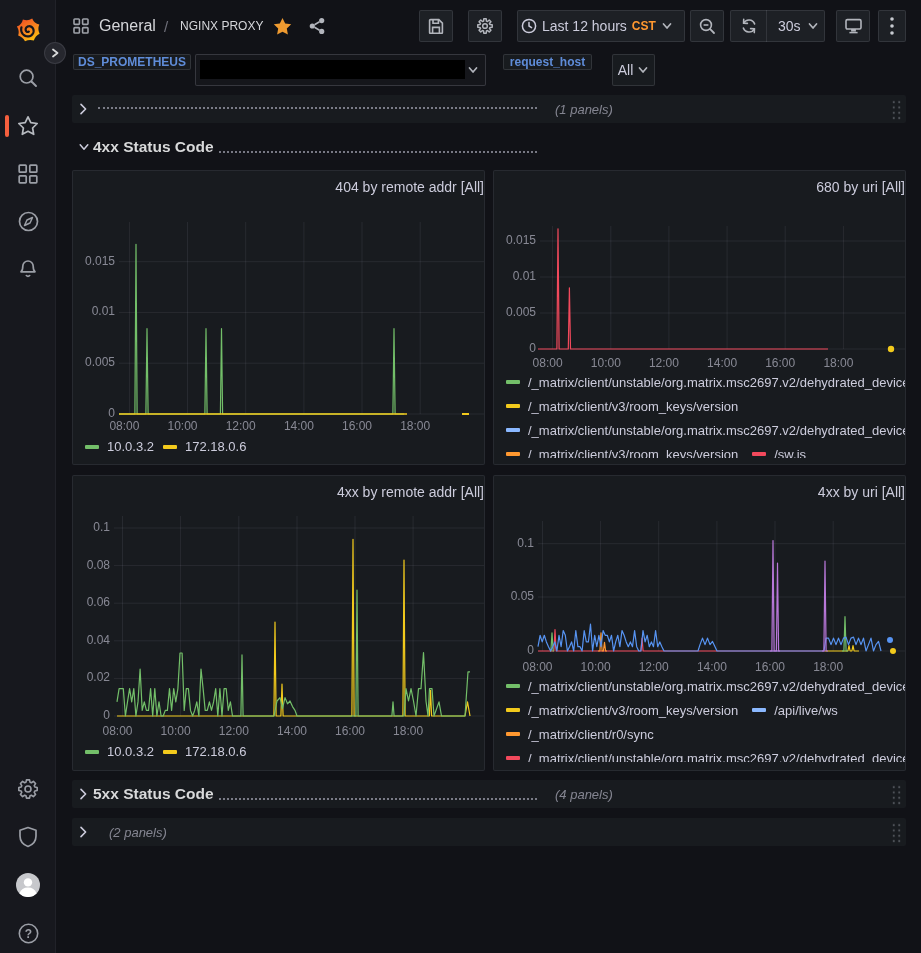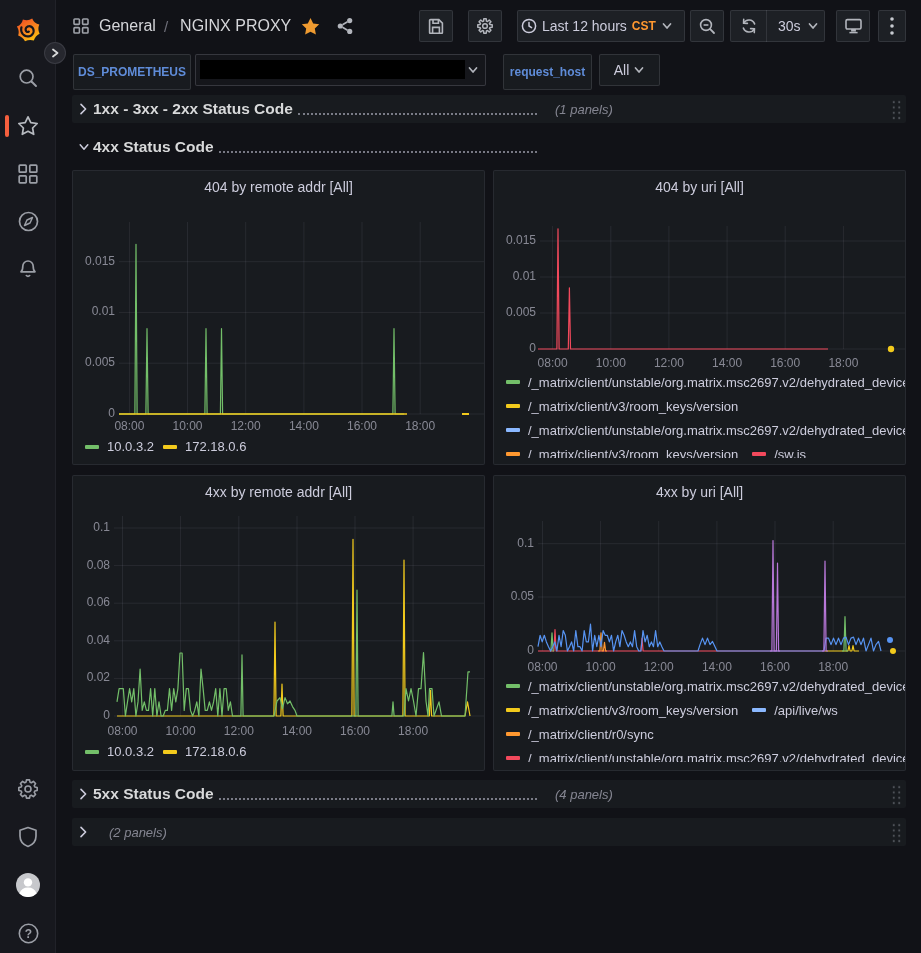--- a/index.html
+++ b/index.html
@@ -5,45 +5,45 @@
 body{background:#111217;font-family:"Liberation Sans",sans-serif;position:relative}
 .sidebar{position:absolute;left:0;top:0;width:56px;height:953px;background:#17181e;border-right:1px solid rgba(204,204,220,0.06)}
 .sic{position:absolute;left:0;width:56px;display:flex;justify-content:center}
 .accent{position:absolute;left:5px;top:115px;width:4px;height:22px;background:#F55F3E;border-radius:2px}
 .toggle{position:absolute;left:44px;top:42px;width:22px;height:22px;border-radius:50%;background:#26272e;border:1px solid rgba(204,204,220,0.12);display:flex;align-items:center;justify-content:center;z-index:5}
 .crumbs{position:absolute;left:73px;top:17px;height:18px;display:flex;align-items:center;gap:8px}
 .crumbs svg.star{margin-left:2px}
 .crumbs svg.share{margin-left:8px}
 .c1{color:#d5d6da;font-size:16px;margin-left:2px}
 .csep{color:rgba(204,204,220,0.5);font-size:15px}
-.c2{color:#d5d6da;font-size:16px;font-weight:500;margin-left:4px}
+.c2{color:#d5d6da;font-size:12px;font-weight:500;margin-left:4px}
 .tbtn{position:absolute;top:10px;height:32px;background:#1d2025;border:1px solid rgba(204,204,220,0.12);border-radius:2px;display:flex;align-items:center;justify-content:center;gap:6px}
 .ttime{color:#ccccdc;font-size:14px;font-weight:500}
 .tcst{color:#FF9830;font-size:12px;font-weight:700}
 .rf{display:flex;align-items:center;justify-content:center;width:35px}
 .rdiv{width:1px;height:32px;background:rgba(204,204,220,0.12)}
 .rint{color:#ccccdc;font-size:14px;font-weight:500;margin-left:11px;margin-right:6px}
-.vlabel{position:absolute;top:54px;height:36px;background:#181b1f;border:1px solid rgba(204,204,220,0.14);border-radius:2px;color:#5f8cd8;font-size:12px;font-weight:700;display:flex;align-items:center;justify-content:center}
+.vlabel{position:absolute;top:54px;height:16px;background:#181b1f;border:1px solid rgba(204,204,220,0.14);border-radius:2px;color:#5f8cd8;font-size:12px;font-weight:700;display:flex;align-items:center;justify-content:center}
 .vselect{position:absolute;top:54px;height:32px;background:#15161b;border:1px solid rgba(204,204,220,0.18);border-radius:2px;display:flex;align-items:center}
 .blackbox{position:absolute;left:4px;top:5px;bottom:6px;width:265px;background:#000}
 .vselect svg{position:absolute;right:6px}
 .vselect2{position:absolute;top:54px;height:32px;background:#181b1f;border:1px solid rgba(204,204,220,0.14);border-radius:2px;display:flex;align-items:center;justify-content:center;gap:4px}
 .allv{color:#ccccdc;font-size:14px;font-weight:500}
 .rowbox{position:absolute;left:72px;width:834px;background:#181b1f;border-radius:2px}
 .rowhead{position:absolute;left:72px;width:834px;display:flex;align-items:center}
 .rchev{margin-left:6px;flex:none}
 .rowmain{display:flex;align-items:flex-end;width:444px;margin-left:2px}
 .rtitle{color:#d8d9da;font-size:15.5px;font-weight:700;margin-left:0px;white-space:nowrap}
 .dotfill{flex:1;border-bottom:2px dotted rgba(204,204,220,0.55);margin:0 0 3px 5px}
 .pcount{color:rgba(204,204,220,0.6);font-size:13px;font-style:italic;margin-left:18px}
 .drag{position:absolute;right:4px;top:50%;margin-top:-10px;width:11px;height:21px;background-image:radial-gradient(circle,#4d5157 1.15px,transparent 1.45px);background-size:5.5px 5.3px;background-position:0px 0.5px}
 .panel{position:absolute;background:#181b1f;border:1px solid rgba(204,204,220,0.09);border-radius:2px;overflow:hidden}
-.ptitle{position:absolute;left:0;right:0;top:8px;text-align:center;color:#ccccdc;font-size:14px;font-weight:500}
+.ptitle{position:absolute;left:0;right:0;top:8px;text-align:right;color:#ccccdc;font-size:14px;font-weight:500}
 .al{position:absolute;color:rgba(204,204,220,0.62);font-size:12px;height:14px;line-height:14px;text-align:right}
-.xl{position:absolute;color:rgba(204,204,220,0.62);font-size:12px;height:14px;line-height:14px;width:40px;text-align:center}
+.xl{position:absolute;color:rgba(204,204,220,0.62);font-size:12px;height:14px;line-height:14px;width:40px;}
 .leg{position:absolute;display:flex;align-items:center;gap:9px;white-space:nowrap}
 .li{display:inline-flex;align-items:center;gap:8px}
 .ld{width:14px;height:4px;border-radius:1px;flex:none}
 .lt{color:#ccccdc;font-size:13px}
 .vleg{position:absolute;left:12px;right:0;overflow:hidden;max-height:88px}
 .vrow{display:flex;align-items:center;gap:14px;height:24px;white-space:nowrap;overflow:hidden}
 </style></head>
 <body>
 
 <div class="sidebar">
@@ -214,34 +214,33 @@
   </div>
 
 <div class="vlabel" style="left:73px;width:118px">DS_PROMETHEUS</div>
 <div class="vselect" style="left:195px;width:291px">
     <span class="blackbox"></span>
     <svg class="" style="" width="12" height="12" viewBox="0 0 12 12">
       <path d="M2.5 4 L6 8 L9.5 4" fill="none" stroke="#b2b5bc" stroke-width="1.7" stroke-linecap="round" stroke-linejoin="round"></path>
     </svg>
   </div>
 <div class="vlabel" style="left:503px;width:89px">request_host</div>
-<div class="vselect2" style="left:599px;width:61px">
+<div class="vselect2" style="left:612px;width:43px">
     <span class="allv">All</span>
     <svg class="" style="" width="12" height="12" viewBox="0 0 12 12">
       <path d="M2.5 4 L6 8 L9.5 4" fill="none" stroke="#b2b5bc" stroke-width="1.7" stroke-linecap="round" stroke-linejoin="round"></path>
     </svg>
   </div>
 
 <div class="rowbox" style="top:95px;height:28px"></div>
 <div class="rowhead" style="top:95px;height:28px">
   <svg class="rchev" style="" width="13" height="14" viewBox="0 0 13 14">
       <path d="M3.0 2.4 L7.6 7 L3.0 11.6" fill="none" stroke="#ccccdc" stroke-width="1.6" stroke-linecap="round" stroke-linejoin="round"></path>
     </svg>
   <div class="rowmain">
-      <span class="rtitle">1xx - 3xx - 2xx Status Code</span>
       <span class="dotfill"></span>
     </div>
   <span class="pcount">(1 panels)</span>
   <span class="drag"></span>
 </div>
 <div class="rowhead" style="top:133px;height:28px">
   <svg class="rchev" style="" width="13" height="14" viewBox="0 0 13 14">
       <path d="M2.2 4.8 L6.0 9.2 L9.8 4.8" fill="none" stroke="#ccccdc" stroke-width="1.5" stroke-linecap="round" stroke-linejoin="round"></path>
     </svg>
   <div class="rowmain">
@@ -302,21 +301,21 @@
         <span class="ld" style="background:#73BF69"></span>
         <span class="lt">10.0.3.2</span>
       </span>
       <span class="li">
         <span class="ld" style="background:#F2CA1C"></span>
         <span class="lt">172.18.0.6</span>
       </span>
     </div>
   </div>
 <div class="panel" style="left:493px;top:170px;width:413px;height:295px">
-<div class="ptitle">404 by uri [All]</div>
+<div class="ptitle">680 by uri [All]</div>
     <svg width="413" height="295" style="position:absolute;left:0;top:0">
       <line x1="58.6" y1="55" x2="58.6" y2="178" stroke="rgba(204,204,220,0.09)" stroke-width="1"></line>
       <line x1="116.8" y1="55" x2="116.8" y2="178" stroke="rgba(204,204,220,0.09)" stroke-width="1"></line>
       <line x1="174.9" y1="55" x2="174.9" y2="178" stroke="rgba(204,204,220,0.09)" stroke-width="1"></line>
       <line x1="233.1" y1="55" x2="233.1" y2="178" stroke="rgba(204,204,220,0.09)" stroke-width="1"></line>
       <line x1="291.2" y1="55" x2="291.2" y2="178" stroke="rgba(204,204,220,0.09)" stroke-width="1"></line>
       <line x1="349.4" y1="55" x2="349.4" y2="178" stroke="rgba(204,204,220,0.09)" stroke-width="1"></line>
       <line x1="46" y1="70" x2="411" y2="70" stroke="rgba(204,204,220,0.09)" stroke-width="1"></line>
       <line x1="46" y1="106" x2="411" y2="106" stroke="rgba(204,204,220,0.09)" stroke-width="1"></line>
       <line x1="46" y1="142" x2="411" y2="142" stroke="rgba(204,204,220,0.09)" stroke-width="1"></line>

